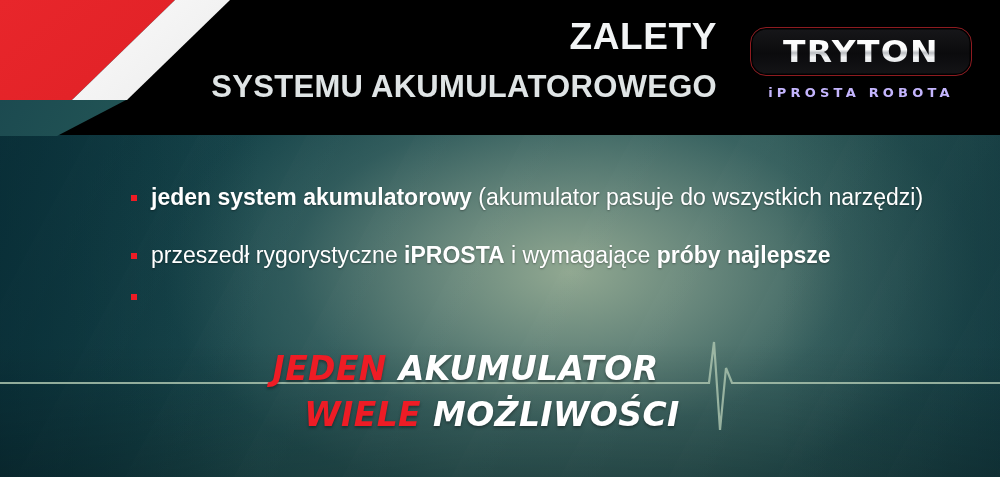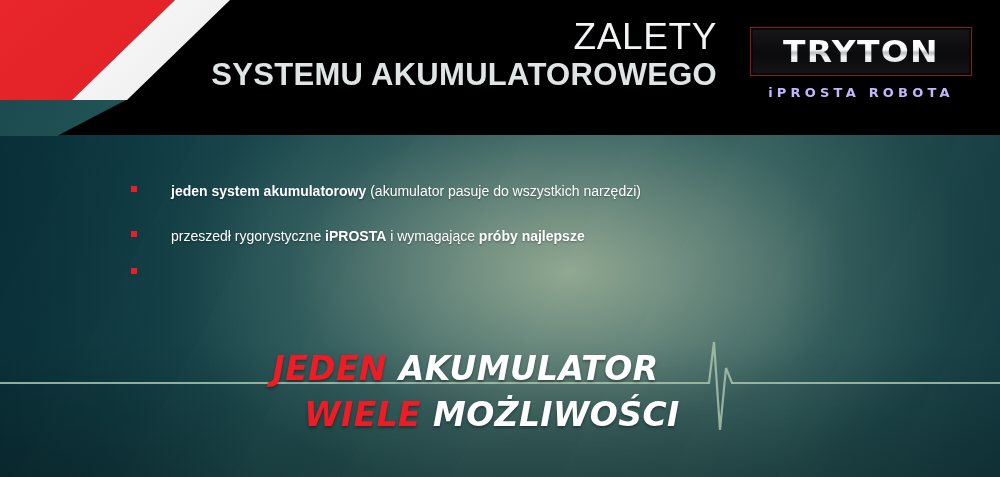--- a/index.html
+++ b/index.html
@@ -93,23 +93,23 @@
     right: 283px;
     top: 18px;
     text-align: right;
     z-index: 6;
     line-height: 1.0;
   }
   .title-1 {
     font-size: 37px;
     letter-spacing: 0.6px;
     color: #f2f4f5;
-    font-weight: 400;
+    font-weight: 700;
     display: block;
-    margin-bottom: 4px;
+    margin-bottom: 16px;
   }
   .title-2 {
     font-size: 31px;
     letter-spacing: 0.3px;
     color: #dfe4e5;
     font-weight: 700;
     display: block;
   }
 
   
@@ -117,21 +117,21 @@
     position: absolute;
     right: 28px;
     top: 27px;
     width: 222px;
     z-index: 6;
     text-align: center;
   }
   .logo-plate {
     position: relative;
     height: 49px;
-    border-radius: 0;
+    border-radius: 16px;
     border: 1.6px solid #8e1b20;
     background: linear-gradient(180deg, #17171a 0%, #0b0b0d 55%, #141417 100%);
     display: flex;
     align-items: center;
     justify-content: center;
     box-shadow: inset 0 0 0 1.5px #000;
   }
   .logo-word {
     font-family: "DejaVu Sans", sans-serif;
     font-weight: 700;
@@ -158,25 +158,24 @@
   .bullets {
     position: absolute;
     left: 131px;
     top: 181px;
     z-index: 6;
   }
   .bullet-row {
     display: flex;
     align-items: baseline;
     margin-bottom: 25px;
-    font-size: 14px;
+    font-size: 23px;
     color: #ffffff;
     line-height: 1.45;
     text-shadow: 0 1px 2px rgba(0,0,0,0.35);
-    gap: 20px;
   }
   .bullet-row:last-child { margin-bottom: 0; }
   .dot {
     width: 6px; height: 6px;
     background: #ee1c25;
     margin-right: 14px;
     flex: 0 0 auto;
     position: relative;
     top: -4px;
   }

